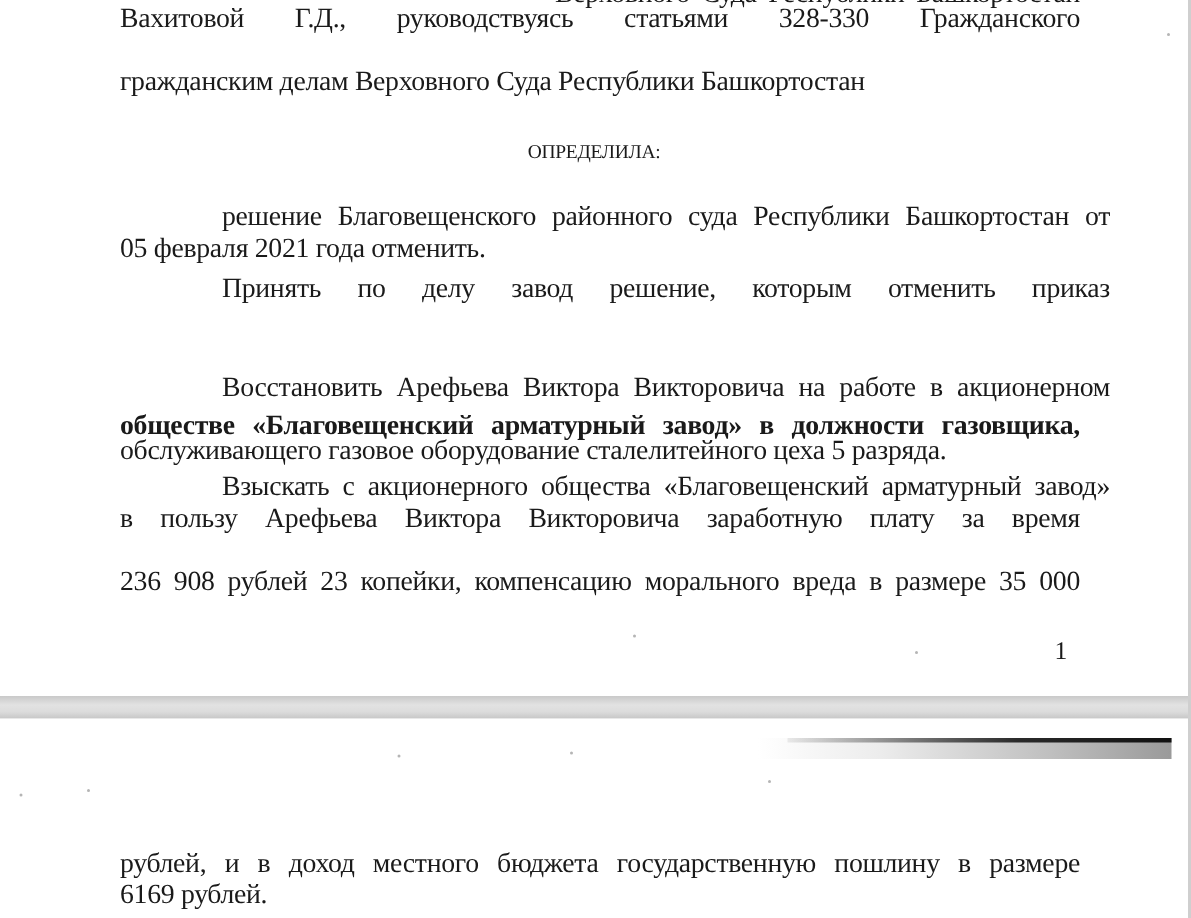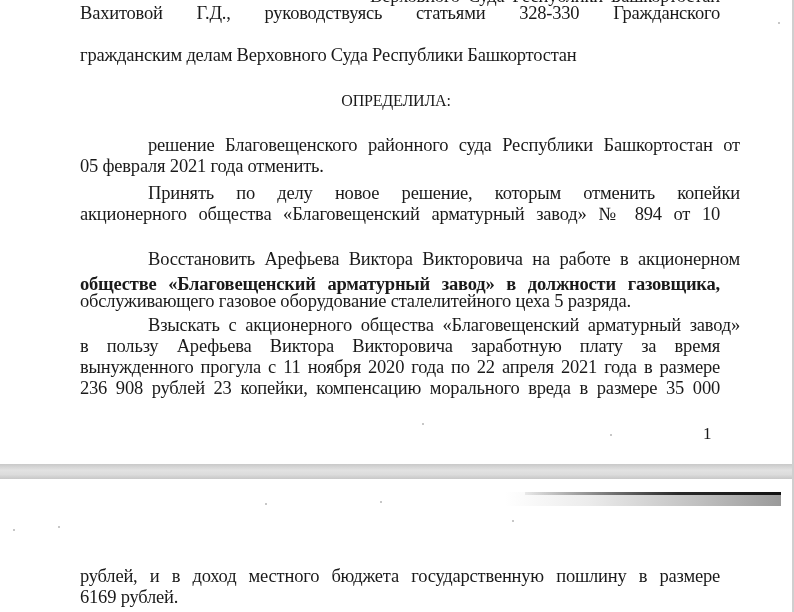--- a/index.html
+++ b/index.html
@@ -65,21 +65,21 @@
     .line.indent {
       left: 128px;
       width: 592px;
       margin-left: 20px;
     }
     .heading {
       position: absolute;
       left: 0;
       width: 792px;
       text-align: center;
-      font-size: 16px;
+      font-size: 13px;
       line-height: 21px;
       letter-spacing: -0.2px;
     }
     .page-number {
       position: absolute;
       left: 703px;
       top: 424px;
       font-size: 17px;
       line-height: 20px;
     }
@@ -115,30 +115,28 @@
   <div class="line" style="top:-14px;left:370px;width:350px;">Верховного Суда Республики Башкортостан</div>
 
   <div class="line" style="top:3px;">Вахитовой Г.Д., руководствуясь статьями 328-330 Гражданского</div>
   <div class="line last" style="top:45px;">гражданским делам Верховного Суда Республики Башкортостан</div>
 
   <div class="heading" style="top:90px;">ОПРЕДЕЛИЛА:</div>
 
   <div class="line indent" style="top:135px;">решение Благовещенского районного суда Республики Башкортостан от</div>
   <div class="line last" style="top:156px;">05 февраля 2021 года отменить.</div>
 
-  <div class="line indent" style="top:183px;">Принять по делу новое решение, которым отменить копейки</div>
-  <div class="line" style="top:204px;">акционерного общества «Благовещенский арматурный завод» № 894 от 10</div>
+  <div class="line indent" style="top:183px;">Принять по делу завод решение, которым отменить приказ</div>
 
   <div class="line indent" style="top:249px;">Восстановить Арефьева Виктора Викторовича на работе в акционерном</div>
   <div class="line" style="top:274px;font-weight:bold;">обществе «Благовещенский арматурный завод» в должности газовщика,</div>
   <div class="line last" style="top:291px;">обслуживающего газовое оборудование сталелитейного цеха 5 разряда.</div>
 
   <div class="line indent" style="top:315px;">Взыскать с акционерного общества «Благовещенский арматурный завод»</div>
   <div class="line" style="top:336px;">в пользу Арефьева Виктора Викторовича заработную плату за время</div>
-  <div class="line" style="top:357px;">вынужденного прогула с 11 ноября 2020 года по 22 апреля 2021 года в размере</div>
   <div class="line" style="top:378px;">236 908 рублей 23 копейки, компенсацию морального вреда в размере 35 000</div>
 
   <div class="page-number">1</div>
 
   <div class="speck" style="left:422px;top:423px;"></div>
   <div class="speck" style="left:610px;top:434px;"></div>
   <div class="speck" style="left:778px;top:22px;"></div>
 </div>
 
 <div class="separator"></div>

